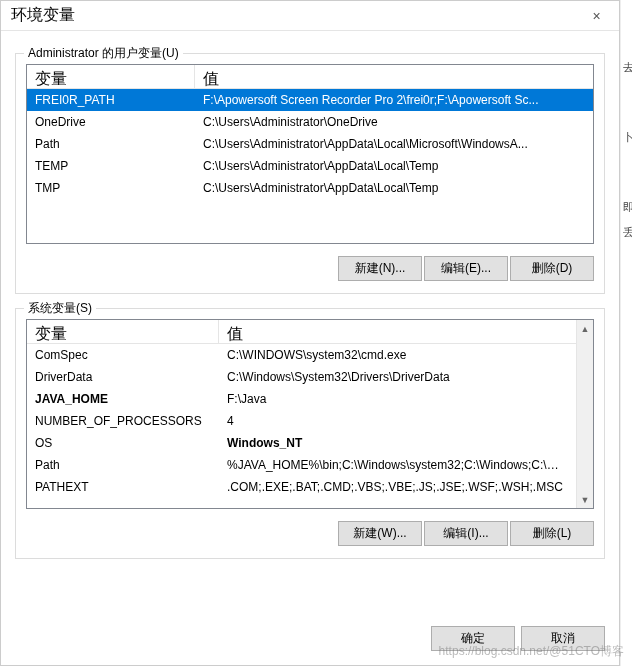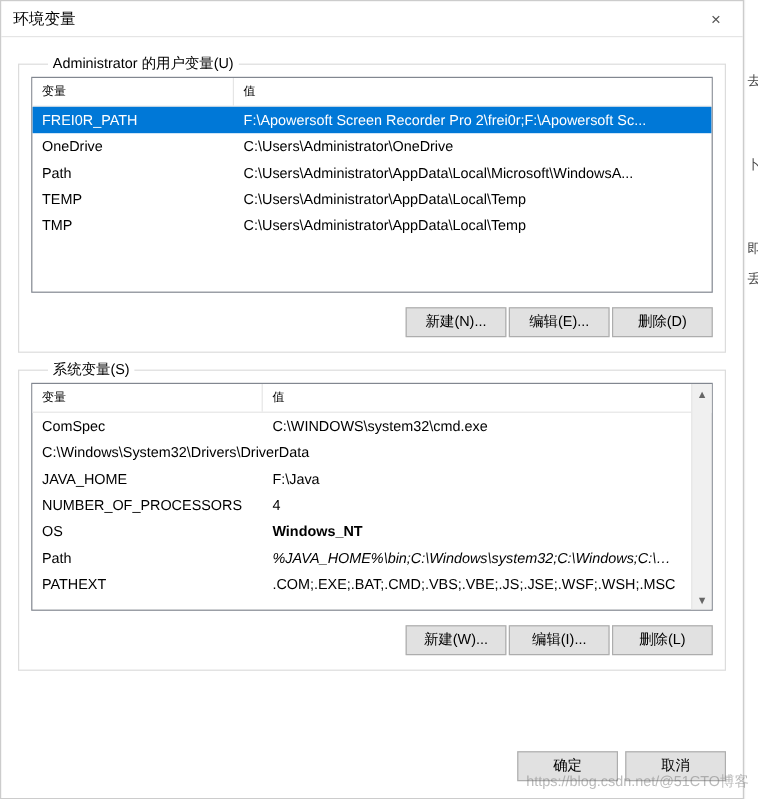--- a/index.html
+++ b/index.html
@@ -22,21 +22,21 @@
     display: flex;
     flex-direction: column;
   }
   .titlebar {
     height: 30px;
     display: flex;
     align-items: center;
     padding: 0 0 0 10px;
     border-bottom: 1px solid #e5e5e5;
   }
-  .titlebar-title { flex: 1; font-size: 13px; }
+  .titlebar-title { flex: 1; font-size: 16px; }
   .titlebar-close {
     width: 45px;
     height: 30px;
     display: flex;
     align-items: center;
     justify-content: center;
     font-size: 14px;
     color: #555;
   }
   .body {
@@ -47,38 +47,38 @@
   }
   .groupbox {
     border: 1px solid #dcdcdc;
     margin-top: 14px;
     padding: 10px 10px 12px 10px;
     position: relative;
   }
   .groupbox-label {
     position: absolute;
     top: -9px;
-    left: 24px;
+    left: 8px;
     background: #fff;
     padding: 0 4px;
     font-size: 12px;
   }
   .listview {
     border: 1px solid #828790;
     height: 180px;
     overflow: hidden;
     position: relative;
   }
   .listview.sys { height: 190px; }
   .lv-header {
     display: flex;
     height: 24px;
     border-bottom: 1px solid #e5e5e5;
     background: #fff;
-    font-size: 10px;
+    font-size: 16px;
   }
   .lv-hcol {
     padding: 4px 8px;
     border-right: 1px solid #e5e5e5;
     overflow: hidden;
     white-space: nowrap;
   }
   .lv-hcol.var { width: 168px; }
   .lv-hcol.val { flex: 1; border-right: none; }
   .lv-body { }
@@ -219,37 +219,38 @@
         <div class="lv-header">
           <div class="lv-hcol var" style="width:192px">变量</div>
           <div class="lv-hcol val">值</div>
         </div>
         <div class="lv-body" id="sys-rows">
             <div class="lv-row">
               <div class="lv-cell var" style="width: 192px;">ComSpec</div>
               <div class="lv-cell val" style="padding-right: 20px;">C:\WINDOWS\system32\cmd.exe</div>
             </div>
             <div class="lv-row">
+              <div class="lv-cell var" style="width: 192px;">DriverData</div>
               <div class="lv-cell val" style="padding-right: 20px;">C:\Windows\System32\Drivers\DriverData</div>
             </div>
             <div class="lv-row">
-              <div class="lv-cell var" style="width: 192px;">JAVA_HOME</div>
+              <div class="lv-cell var" style="width: 192px; font-weight: bold;">JAVA_HOME</div>
               <div class="lv-cell val" style="padding-right: 20px;">F:\Java</div>
             </div>
             <div class="lv-row">
               <div class="lv-cell var" style="width: 192px;">NUMBER_OF_PROCESSORS</div>
               <div class="lv-cell val" style="padding-right: 20px;">4</div>
             </div>
             <div class="lv-row">
               <div class="lv-cell var" style="width: 192px;">OS</div>
               <div class="lv-cell val" style="padding-right: 20px; font-weight: bold;">Windows_NT</div>
             </div>
             <div class="lv-row">
               <div class="lv-cell var" style="width: 192px;">Path</div>
-              <div class="lv-cell val" style="padding-right: 24px; font-style: italic;">%JAVA_HOME%\bin;C:\Windows\system32;C:\Windows;C:\Wi...</div>
+              <div class="lv-cell val" style="padding-right: 24px;">%JAVA_HOME%\bin;C:\Windows\system32;C:\Windows;C:\Wi...</div>
             </div>
             <div class="lv-row">
               <div class="lv-cell var" style="width: 192px;">PATHEXT</div>
               <div class="lv-cell val" style="padding-right: 20px;">.COM;.EXE;.BAT;.CMD;.VBS;.VBE;.JS;.JSE;.WSF;.WSH;.MSC</div>
             </div>
           </div>
         <div class="lv-scroll">
           <div class="arrow">▲</div>
           <div class="track"></div>
           <div class="arrow">▼</div>

